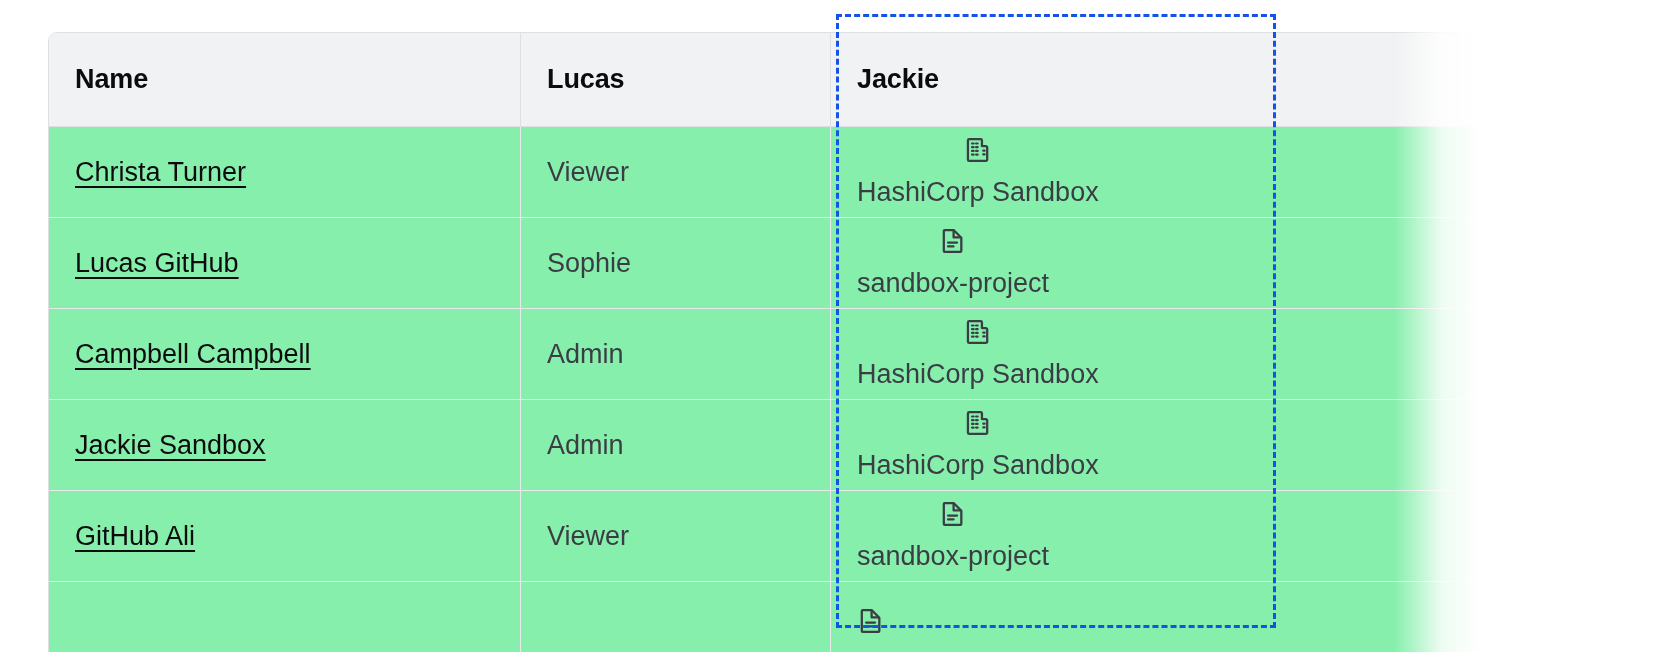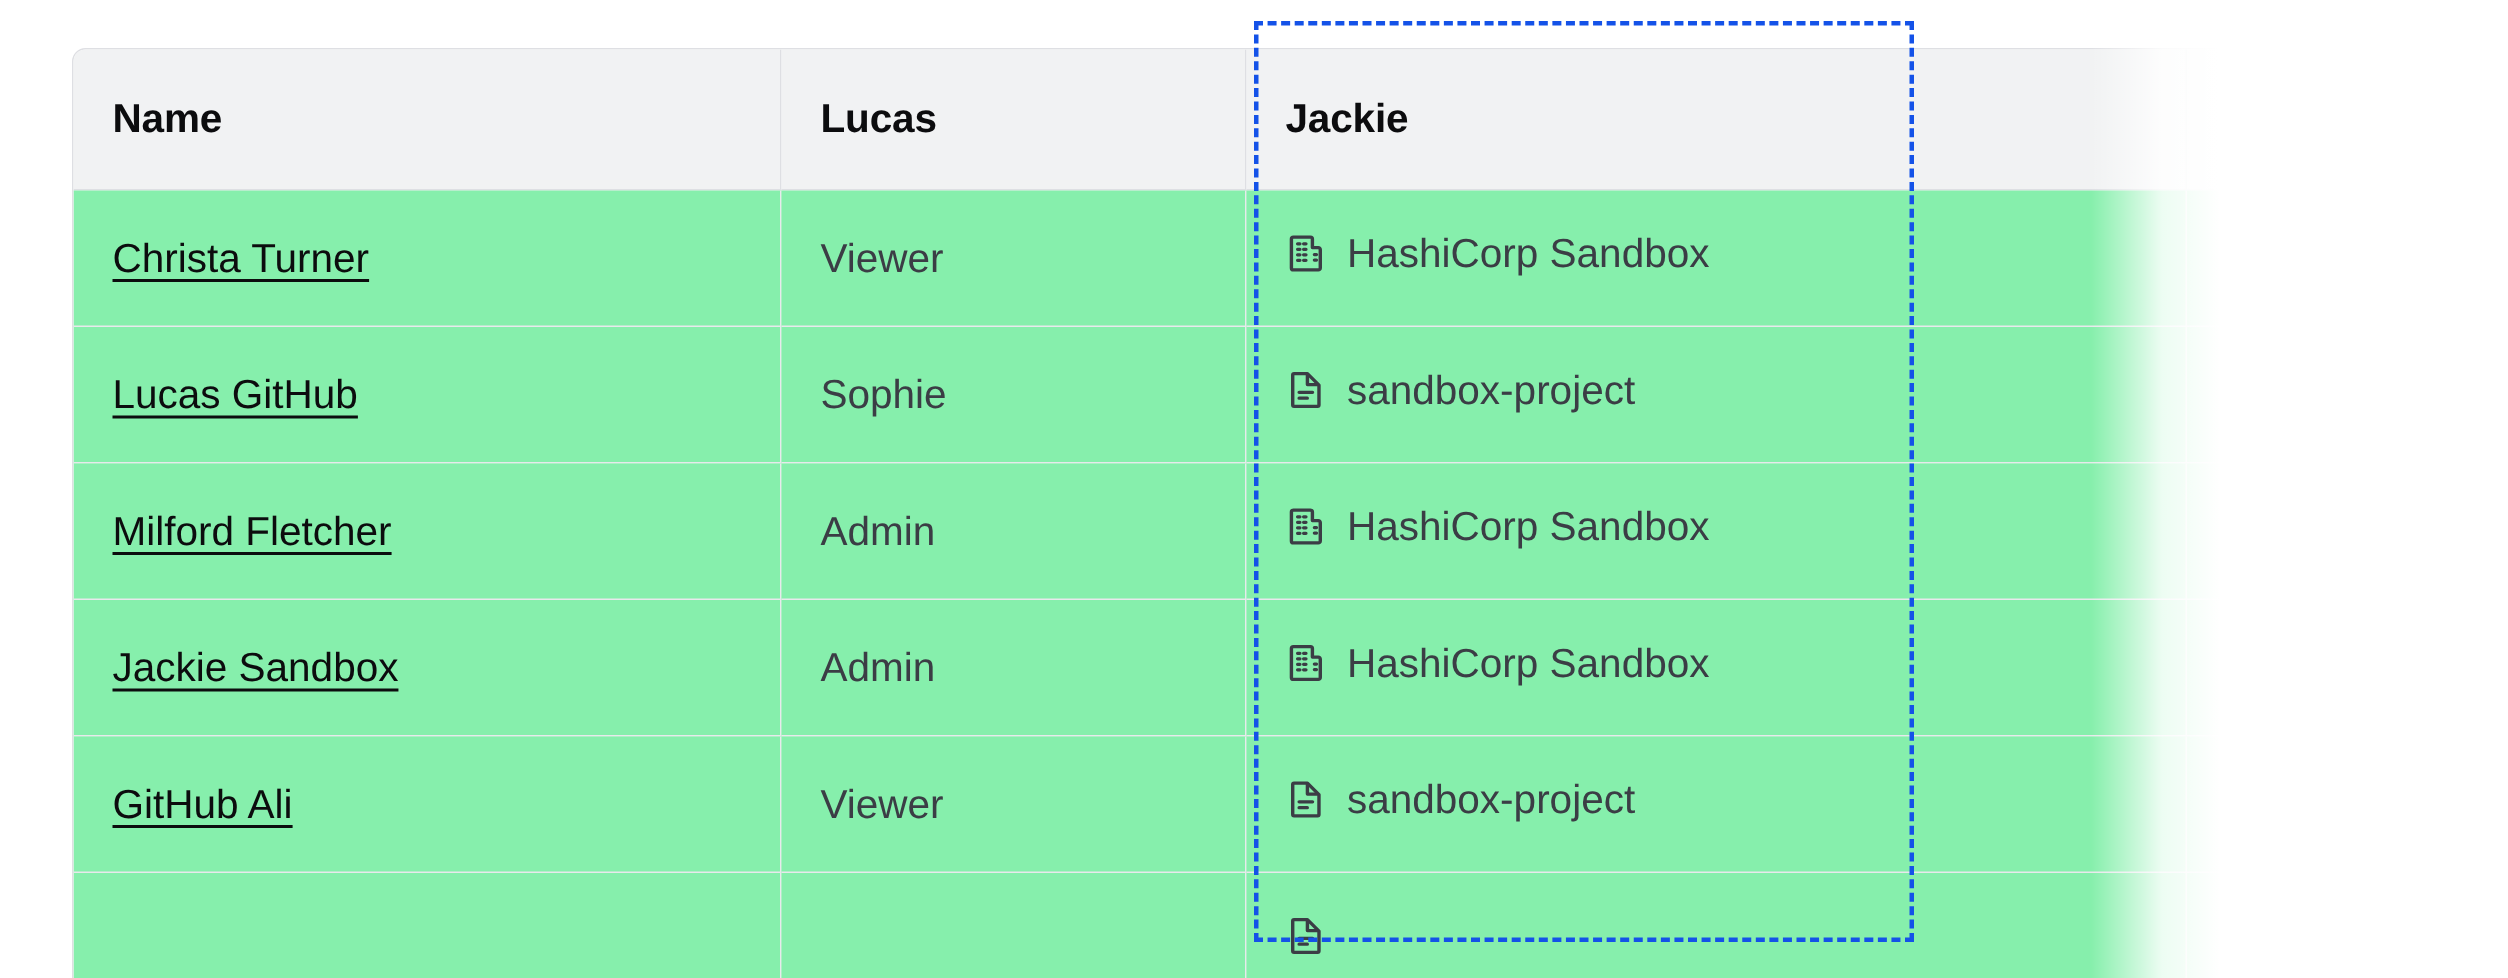--- a/index.html
+++ b/index.html
@@ -84,20 +84,21 @@
     text-decoration-thickness: 2px;
     font-size: 27px;
     font-weight: 400;
     cursor: pointer;
   }
 
   .cell-ico {
     display: inline-flex;
     align-items: center;
     gap: 13px;
+    flex-direction: column;
   }
   .cell-ico .glyph {
     display: inline-flex;
     align-items: center;
     justify-content: center;
     width: 28px;
     height: 28px;
     flex: 0 0 28px;
   }
   .cell-ico .txt { color: #3b3d45; font-size: 27px; }
@@ -202,21 +203,21 @@
                   <path fill="#24292f" d="M8 .2a8 8 0 0 0-2.53 15.6c.4.07.55-.17.55-.38l-.01-1.34c-2.01.37-2.53-.49-2.69-.94-.09-.23-.48-.94-.82-1.13-.28-.15-.68-.52-.01-.53.63-.01 1.08.58 1.23.82.72 1.21 1.87.87 2.33.66.07-.52.28-.87.51-1.07-1.78-.2-3.64-.89-3.64-3.95 0-.87.31-1.59.82-2.15-.08-.2-.36-1.02.08-2.12 0 0 .67-.21 2.2.82a7.4 7.4 0 0 1 4 0c1.53-1.04 2.2-.82 2.2-.82.44 1.1.16 1.92.08 2.12.51.56.82 1.27.82 2.15 0 3.07-1.87 3.75-3.65 3.95.29.25.54.73.54 1.48l-.01 2.2c0 .21.15.46.55.38A8 8 0 0 0 8 .2Z"></path>
                 </svg>
               </span>
               <span class="txt">GitHub</span>
             </span>
           </td>
         </tr>
 
         <tr>
           <td>
-            <a class="member-link">Milford Fletcher</a>
+            <a class="member-link">Campbell Campbell</a>
           </td>
           <td>Admin</td>
           <td>
             <span class="cell-ico">
               <span class="glyph">
                 <svg width="28" height="28" viewBox="0 0 16 16" fill="none" aria-hidden="true">
                   <path d="M2.25 2.5a.75.75 0 0 1 .75-.75h6.5a.75.75 0 0 1 .75.75v3.25h2.25a.75.75 0 0 1 .75.75v7a.75.75 0 0 1-.75.75H3a.75.75 0 0 1-.75-.75v-11Z" stroke="#3b3d45" stroke-width="1.3" stroke-linejoin="round"></path>
                   <path d="M4.6 4.3h.9M6.9 4.3h.9M4.6 6.4h.9M6.9 6.4h.9M4.6 8.5h.9M6.9 8.5h.9M4.6 10.6h.9M6.9 10.6h.9M11 8.4h.8M11 10.5h.8" stroke="#3b3d45" stroke-width="1.25" stroke-linecap="round"></path>
                 </svg>
               </span>

